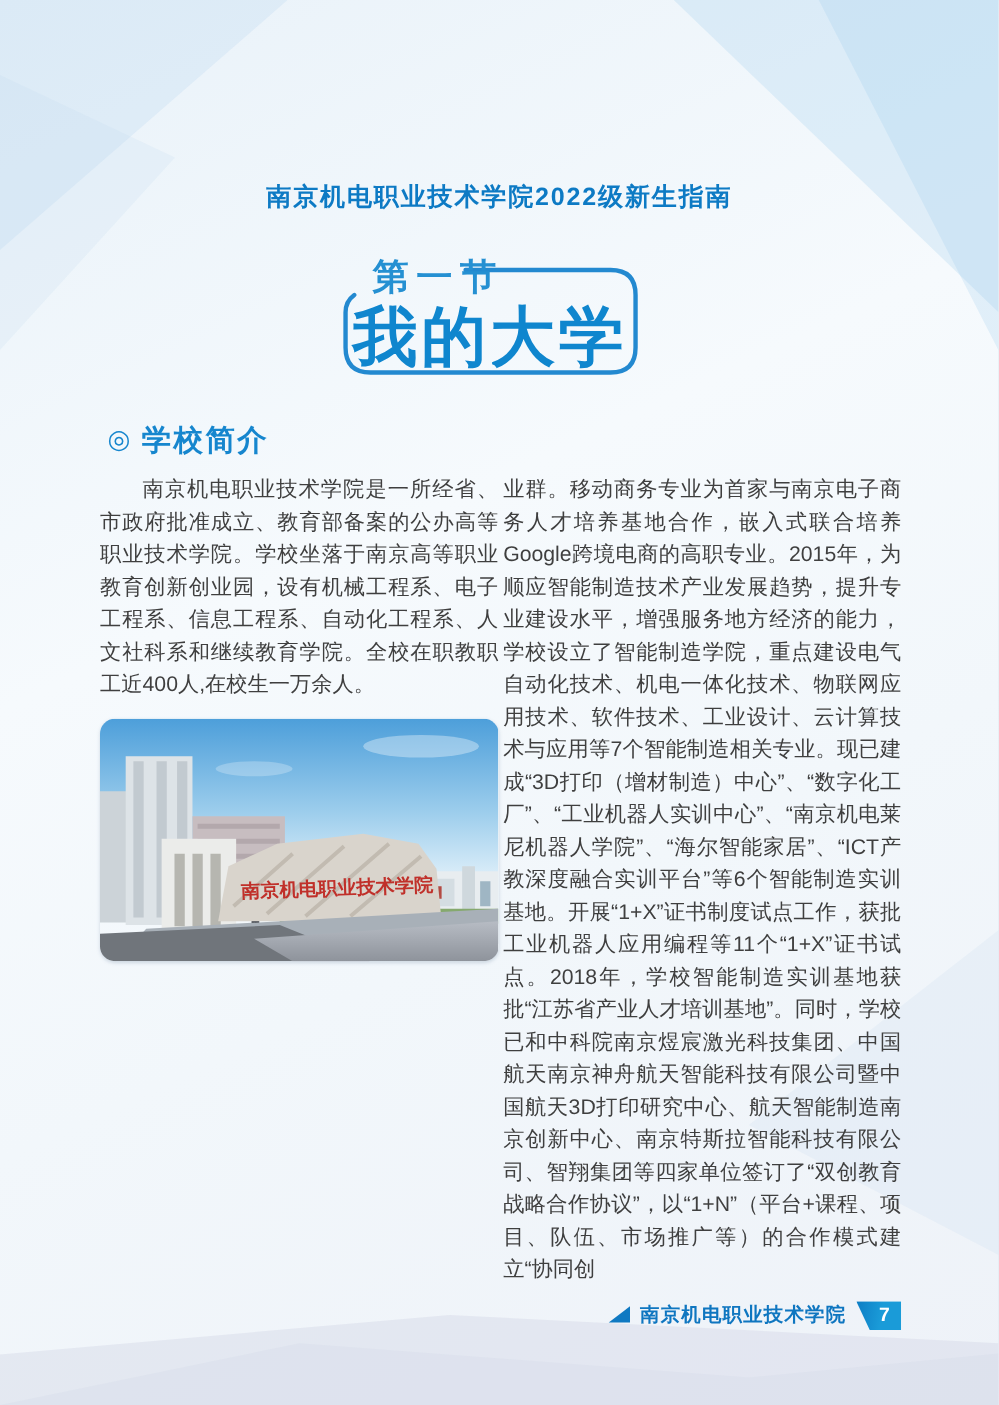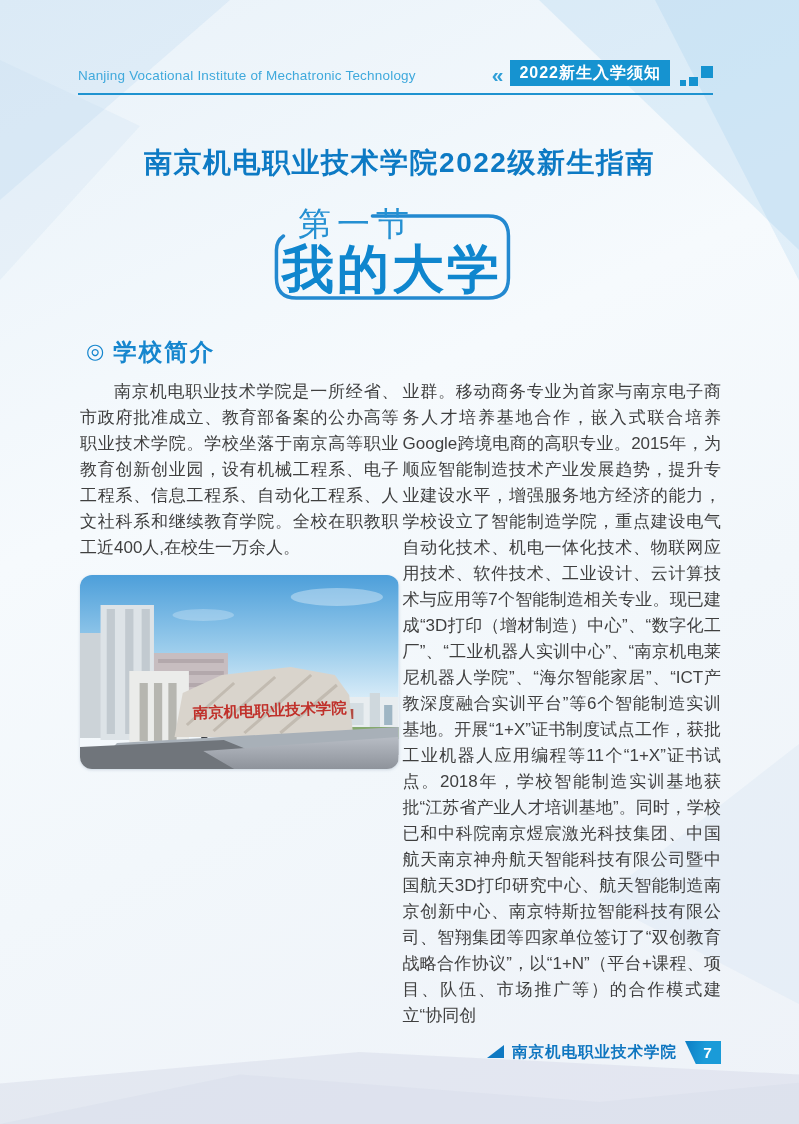--- a/index.html
+++ b/index.html
@@ -34,28 +34,28 @@
   }
   .stairs{display:flex;align-items:flex-end;gap:3px;margin-left:3px;}
   .sq{background:#1693d0;display:block;}
   .sq.s1{width:6px;height:6px;}
   .sq.s2{width:9px;height:9px;}
   .sq.s3{width:12px;height:12px;transform:translateY(-8px);}
 
   
   .main-title{
     position:absolute;left:0;right:0;top:144px;text-align:center;
-    color:#0d7ac4;font-size:28px;font-weight:bold;letter-spacing:1.5px;margin:0;
+    color:#0d7ac4;font-size:20px;font-weight:bold;letter-spacing:1.5px;margin:0;
   }
   
   .section-wrap{position:absolute;left:50%;top:204px;width:252px;height:104px;transform:translateX(-53%);}
   .section-frame{position:absolute;left:0;top:0;}
   .part-label{
-    position:absolute;left:32px;top:-2px;color:#2590d2;font-size:33px;
-    letter-spacing:6px;font-weight:400;
+    position:absolute;left:32px;top:-2px;color:#2590d2;font-size:29px;
+    letter-spacing:6px;font-weight:700;
   }
   .part-title{
     position:absolute;left:0;right:0;top:31px;text-align:center;
     color:#0f86ce;font-size:52px;font-weight:bold;letter-spacing:3px;
   }
   
   .intro-heading{
     position:absolute;left:86px;top:336px;display:flex;align-items:center;gap:7px;
     color:#1686ce;font-size:23.5px;font-weight:bold;letter-spacing:2px;
   }
@@ -98,32 +98,20 @@
 <div class="page">
 
   <div class="shard tr1"></div>
   <div class="shard tr2"></div>
   <div class="shard tl1"></div>
   <div class="shard tl2"></div>
   <div class="shard br1"></div>
   <div class="shard bot1"></div>
   <div class="shard bot2"></div>
 
-  <div class="header">
-    <span class="inst-en">Nanjing Vocational Institute of Mechatronic Technology</span>
-    <span class="header-right">
-      <span class="chevrons">«</span>
-      <span class="badge2022">2022新生入学须知</span>
-      <span class="stairs">
-        <span class="sq s1"></span>
-        <span class="sq s2"></span>
-        <span class="sq s3"></span>
-      </span>
-    </span>
-  </div>
 
   <h1 class="main-title">南京机电职业技术学院2022级新生指南</h1>
 
   <div class="section-wrap">
     <svg class="section-frame" width="252" height="104" viewBox="0 0 252 104">
       <path d="M 106 12 H 222 Q 242 12 242 32 V 74 Q 242 94 222 94 H 30 Q 10 94 10 74 V 46 Q 10 37 17 32" fill="none" stroke="#2389d0" stroke-width="3.5" stroke-linecap="round"></path>
     </svg>
     <span class="part-label">第一节</span>
     <span class="part-title">我的大学</span>
   </div>

